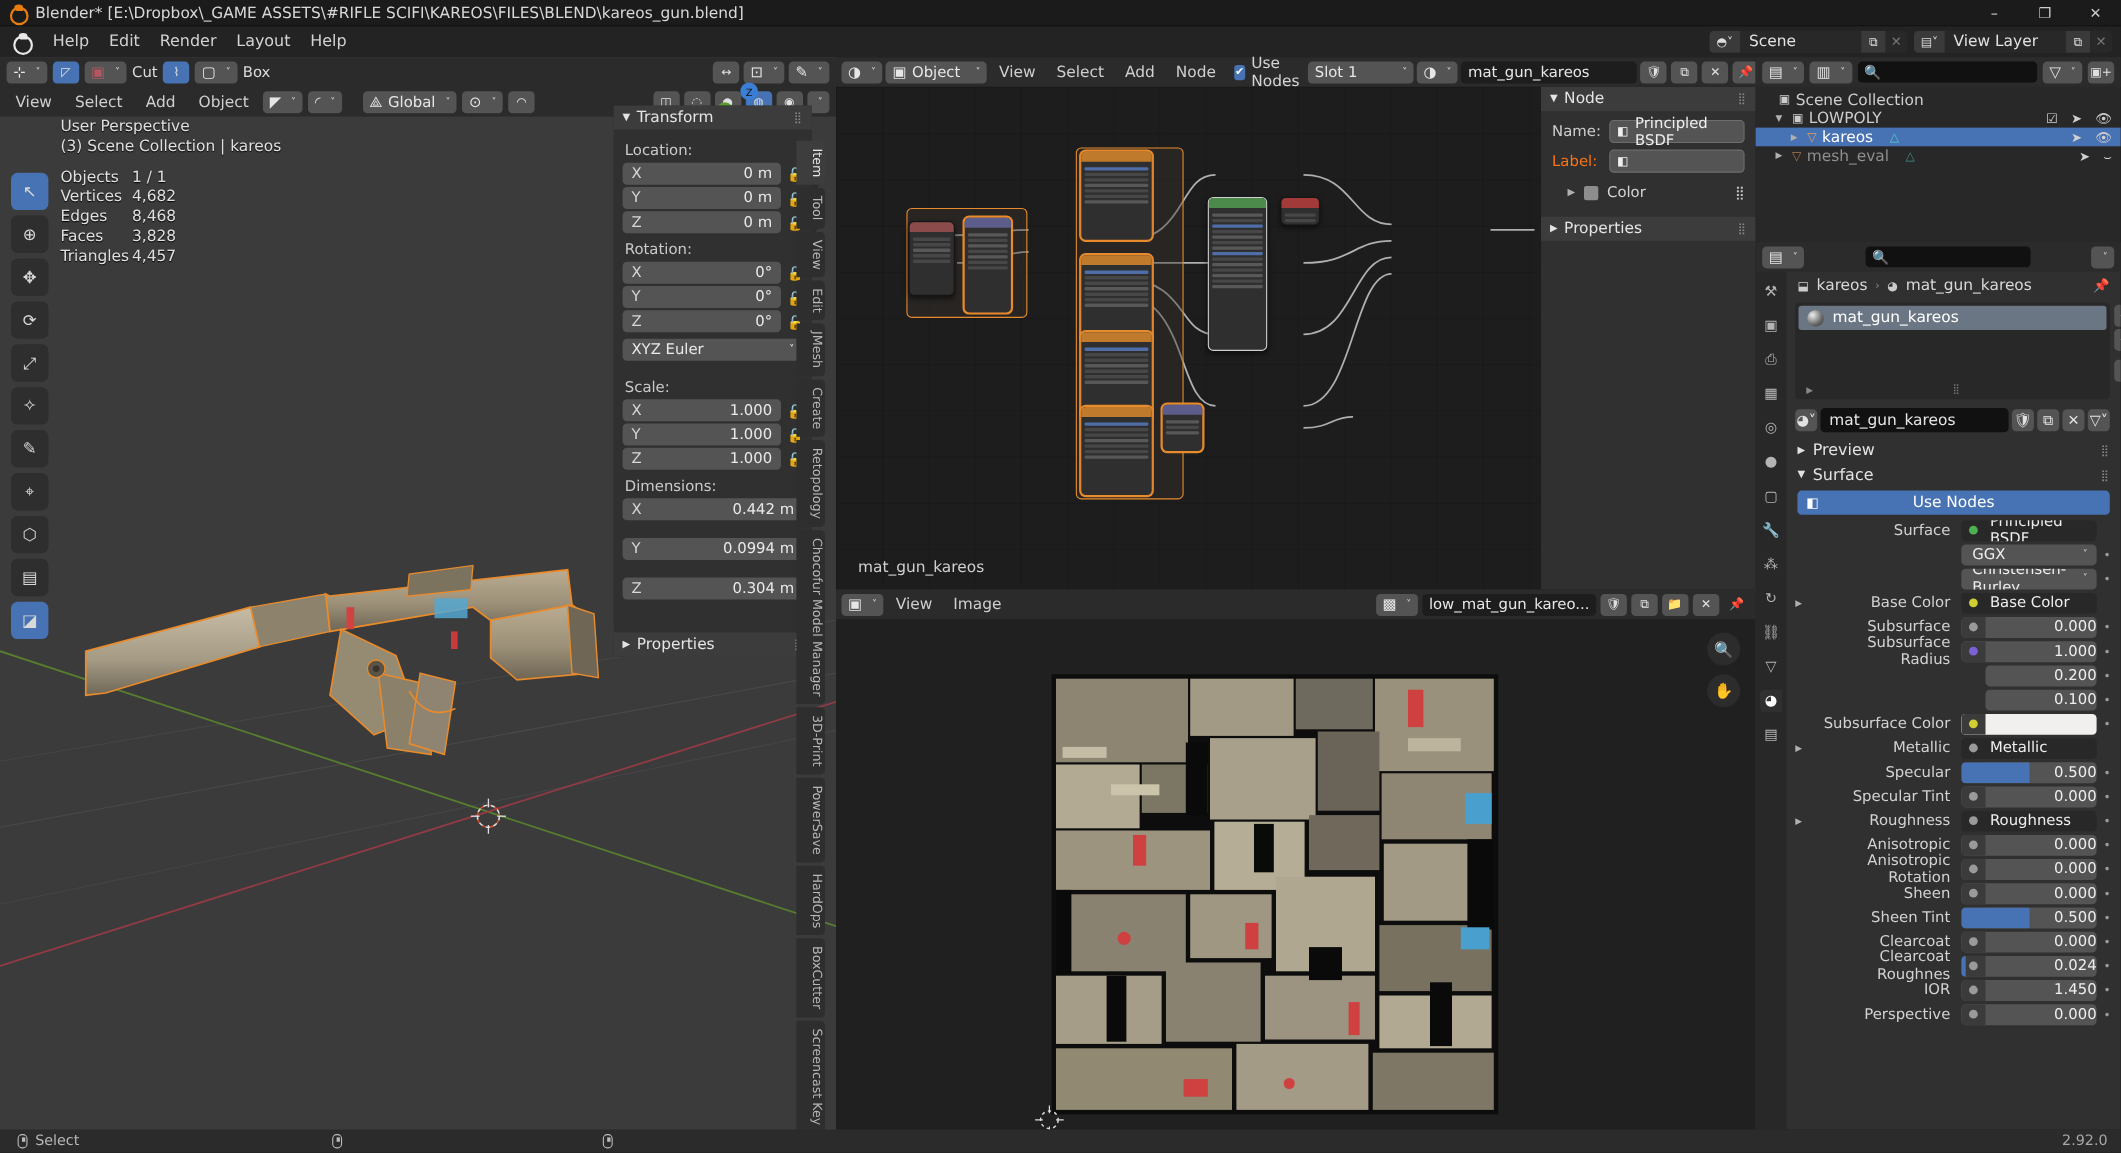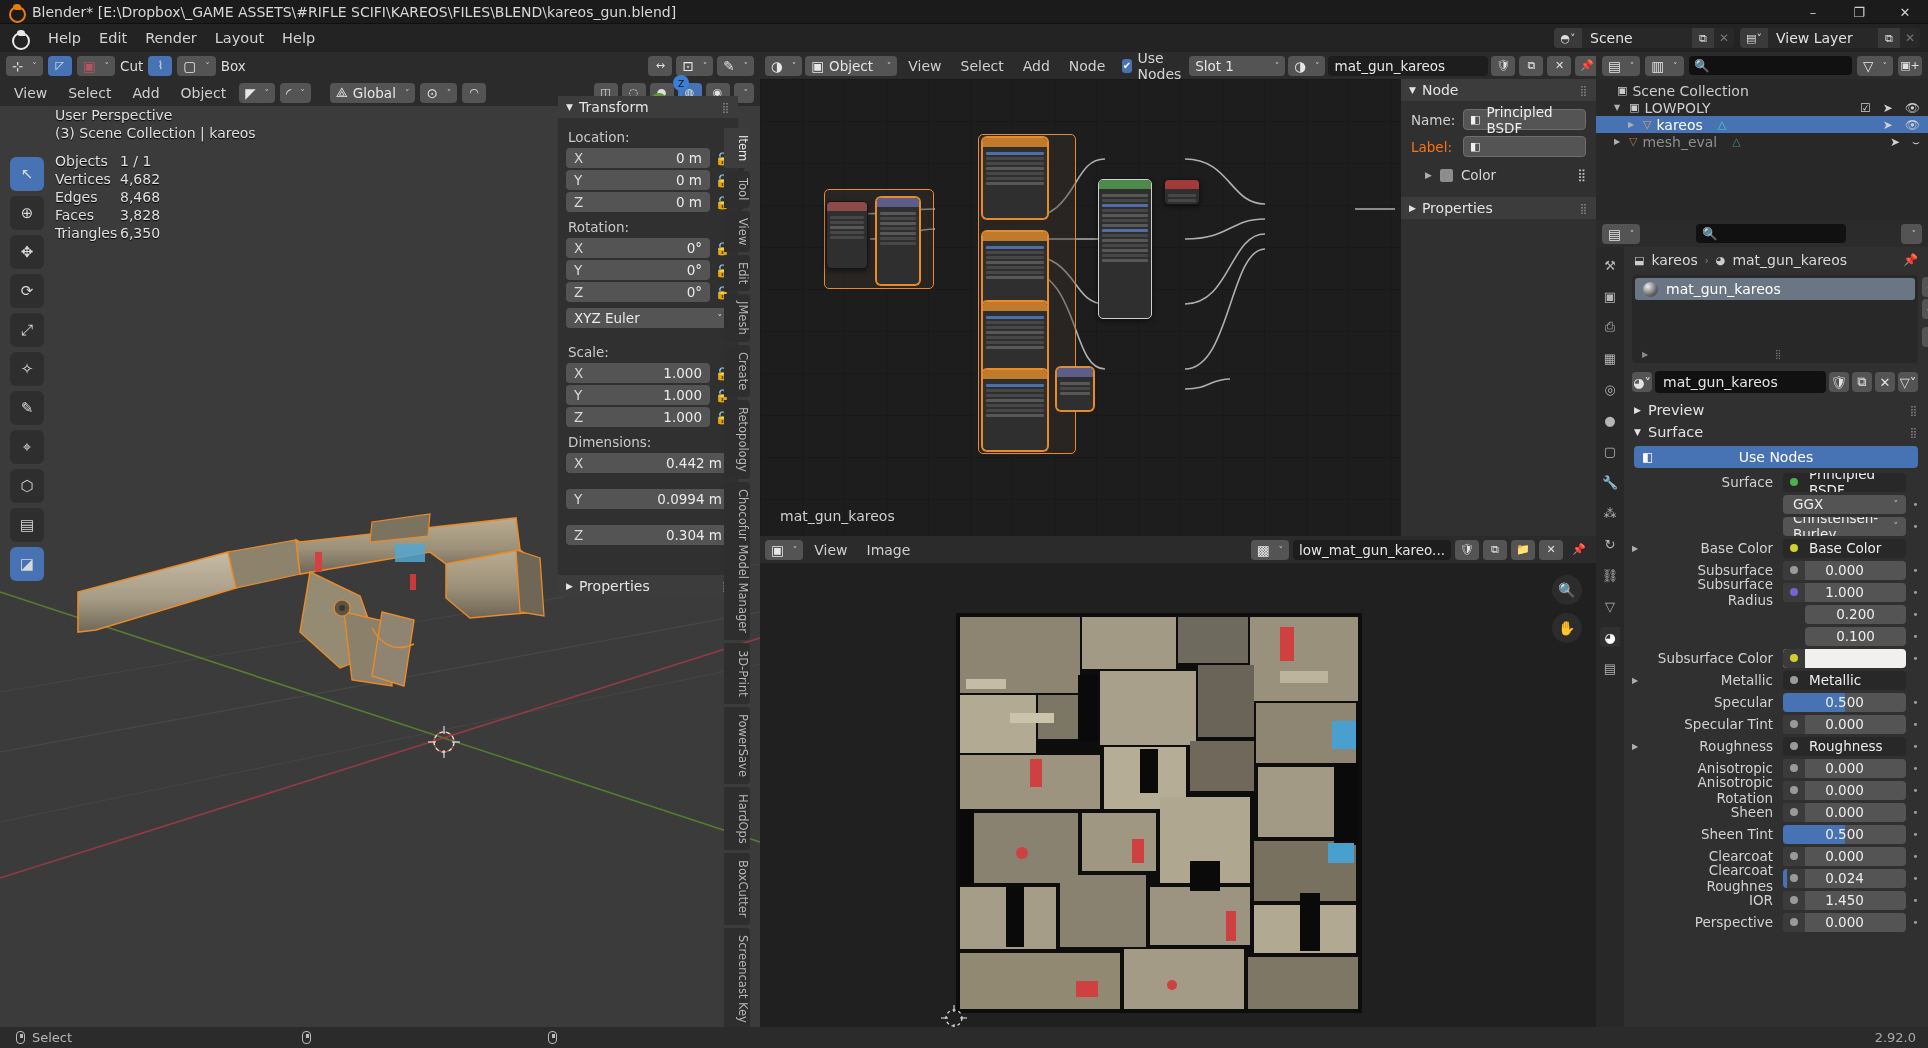--- a/index.html
+++ b/index.html
@@ -160,21 +160,21 @@
   .slotside { position:absolute; right:-24px; top:2px; display:flex; flex-direction:column; gap:2px;}
   .sbtn { width:20px;height:20px;background:#545454;border-radius:4px;display:flex;align-items:center;justify-content:center;font-size:13px;color:#e2e2e2;}
   .matname { margin:8px 10px 0 8px; height:22px; display:flex; align-items:center; gap:3px;}
   .matname .nmfield { flex:1; height:22px; background:#111; border-radius:4px; display:flex; align-items:center; padding:0 8px; font-size:14px; color:#e4e4e4;}
   .sect { height:22px; display:flex; align-items:center; gap:7px; padding:0 10px; font-size:14.5px; color:#e2e2e2;}
   .usenodes { margin:3px 10px 4px 10px; height:22px; background:#4772b3; border-radius:4px; display:flex; align-items:center; justify-content:center; font-size:14px; color:#fff; position:relative;}
   .usenodes .ni { position:absolute; left:8px; font-size:12px;}
   .prow { display:flex; align-items:center; height:20px; margin:0 8px 2px 8px; gap:5px; }
   .prow .lbl { width:130px; text-align:right; font-size:13.5px; color:#d2d2d2; padding-right:5px;}
   .prow .tri { width:11px; font-size:8px; color:#b0b0b0; }
-  .prow .val { flex:1; height:19px; background:#545454; border-radius:4px; display:flex; align-items:center; justify-content:center; font-size:13.5px; color:#eee; position:relative; overflow:hidden;}
+  .prow .val { flex:1; height:19px; background:#545454; border-radius:4px; display:flex; align-items:center; justify-content:flex-end; font-size:13.5px; color:#eee; position:relative; overflow:hidden;}
   .prow .val.dark { background:#282828; justify-content:flex-start; padding-left:26px;}
   .prow .val.sel-ddn { background:#545454; justify-content:flex-start; padding-left:10px;}
   .prow .val .sockd { position:absolute; left:0; top:0; width:22px; height:19px; background:#3b3b3b; display:flex; align-items:center; justify-content:center;}
   .prow .val .dot { width:8px;height:8px;border-radius:50%; }
   .prow .val .bar { position:absolute; left:0; top:0; height:19px; background:#4772b3; }
   .prow .val span.t { position:relative; z-index:2; }
   .prow .cv { font-size:9px; color:#ccc; position:absolute; right:8px; z-index:3;}
   .prow .enddot { width:9px; text-align:center; font-size:11px; color:#999; }
 
   
@@ -370,21 +370,21 @@
         <div class="srow">
             <div class="k">Edges</div>
             <div>8,468</div>
           </div>
         <div class="srow">
             <div class="k">Faces</div>
             <div>3,828</div>
           </div>
         <div class="srow">
             <div class="k">Triangles</div>
-            <div>6,350</div>
+            <div>4,457</div>
           </div>
       </div>
     </div>
 
     <div class="tools">
       <div class="tbtn act">↖</div>
       <div class="tbtn">⊕</div>
       <div class="tbtn">✥</div>
       <div class="tbtn">⟳</div>
       <div class="tbtn">⤢</div>

